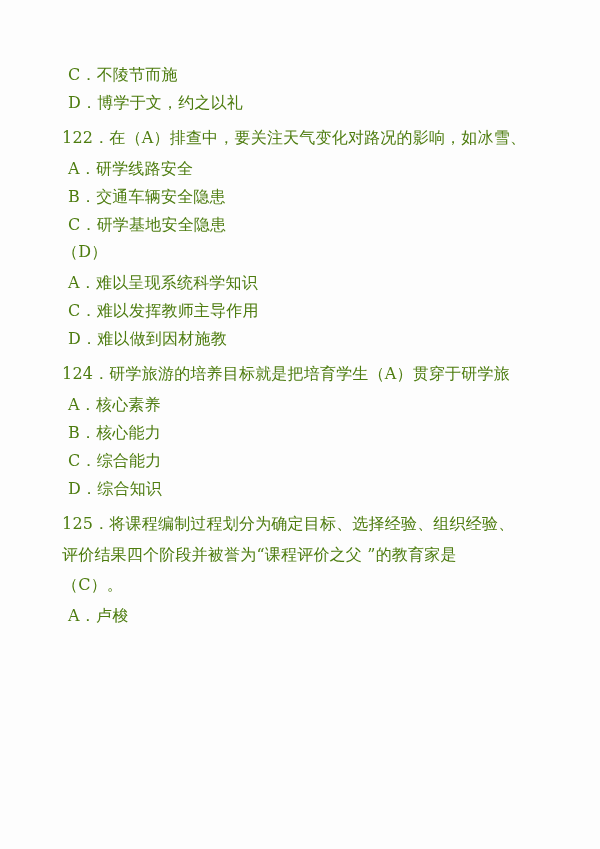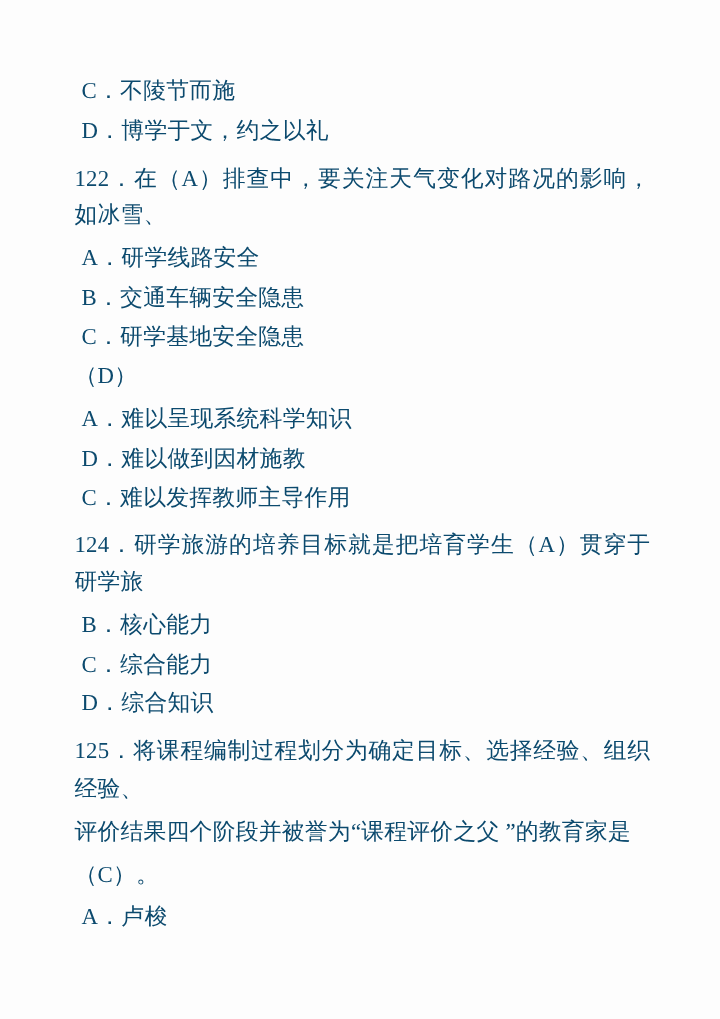--- a/index.html
+++ b/index.html
@@ -19,27 +19,26 @@
     width: 600px;
     height: 849px;
     background: #fdfdfd;
     box-sizing: border-box;
     padding: 60px 58px 40px 62px;
   }
   .doc-body {
     display: block;
   }
   .para {
-    font-size: 19px;
+    font-size: 16px;
     line-height: 1.62;
     letter-spacing: 0.2px;
     margin: 0 0 6px 0;
-    color: #0c4a6e;
+    color: #4d7c0f;
     text-align: justify;
-    font-family: Liberation Serif, serif;
   }
   .para.question {
     margin-top: 9px;
     margin-bottom: 5px;
     text-indent: 0;
   }
   .para.option {
     margin-top: 2px;
     margin-bottom: 2px;
     padding-left: 6px;
@@ -55,23 +54,24 @@
 <div class="page">
   <div class="doc-body" id="doc-body">
       <p class="para option">C．不陵节而施</p>
       <p class="para option">D．博学于文，约之以礼</p>
       <p class="para question">122．在（A）排查中，要关注天气变化对路况的影响，如冰雪、</p>
       <p class="para option">A．研学线路安全</p>
       <p class="para option">B．交通车辆安全隐患</p>
       <p class="para option">C．研学基地安全隐患</p>
       <p class="para cont">（D）</p>
       <p class="para option">A．难以呈现系统科学知识</p>
+      <p class="para option">C．难以发挥教师主导作用</p>
       <p class="para option">D．难以做到因材施教</p>
-      <p class="para option">C．难以发挥教师主导作用</p>
       <p class="para question">124．研学旅游的培养目标就是把培育学生（A）贯穿于研学旅</p>
+      <p class="para option">A．核心素养</p>
       <p class="para option">B．核心能力</p>
       <p class="para option">C．综合能力</p>
       <p class="para option">D．综合知识</p>
       <p class="para question">125．将课程编制过程划分为确定目标、选择经验、组织经验、</p>
       <p class="para cont">评价结果四个阶段并被誉为“课程评价之父 ”的教育家是</p>
       <p class="para cont">（C）。</p>
       <p class="para option">A．卢梭</p>
     </div>
 </div>
 

